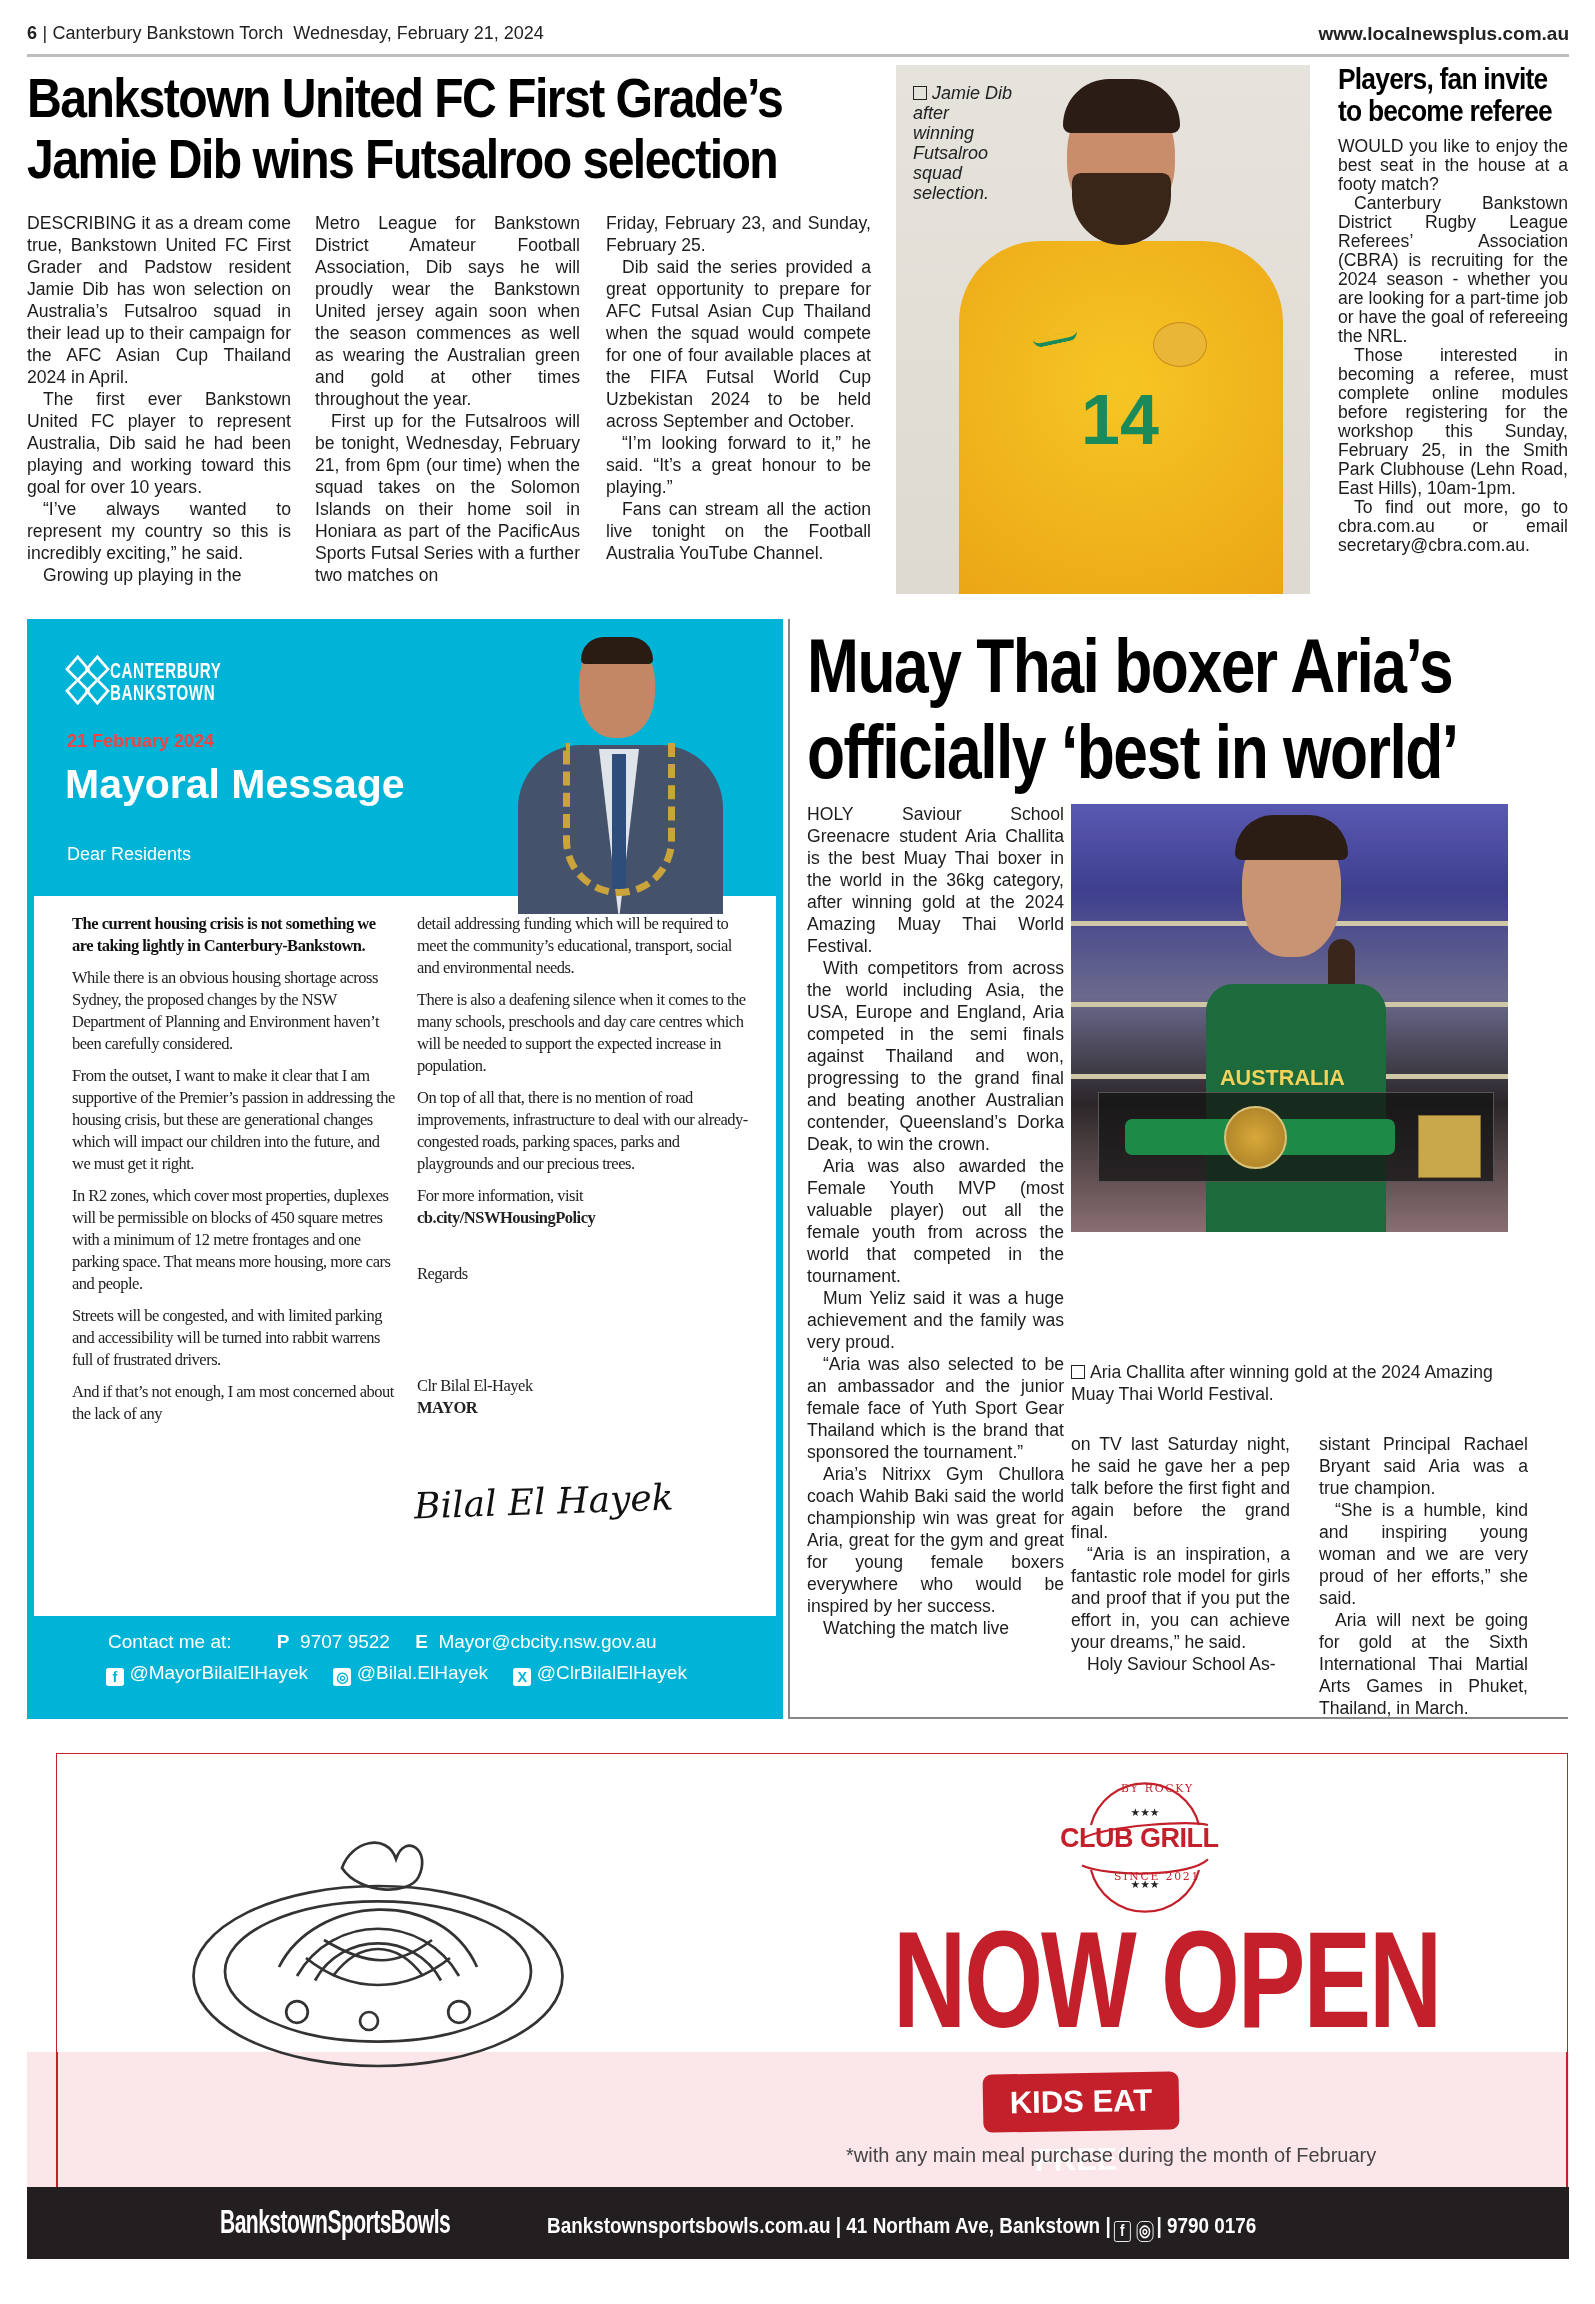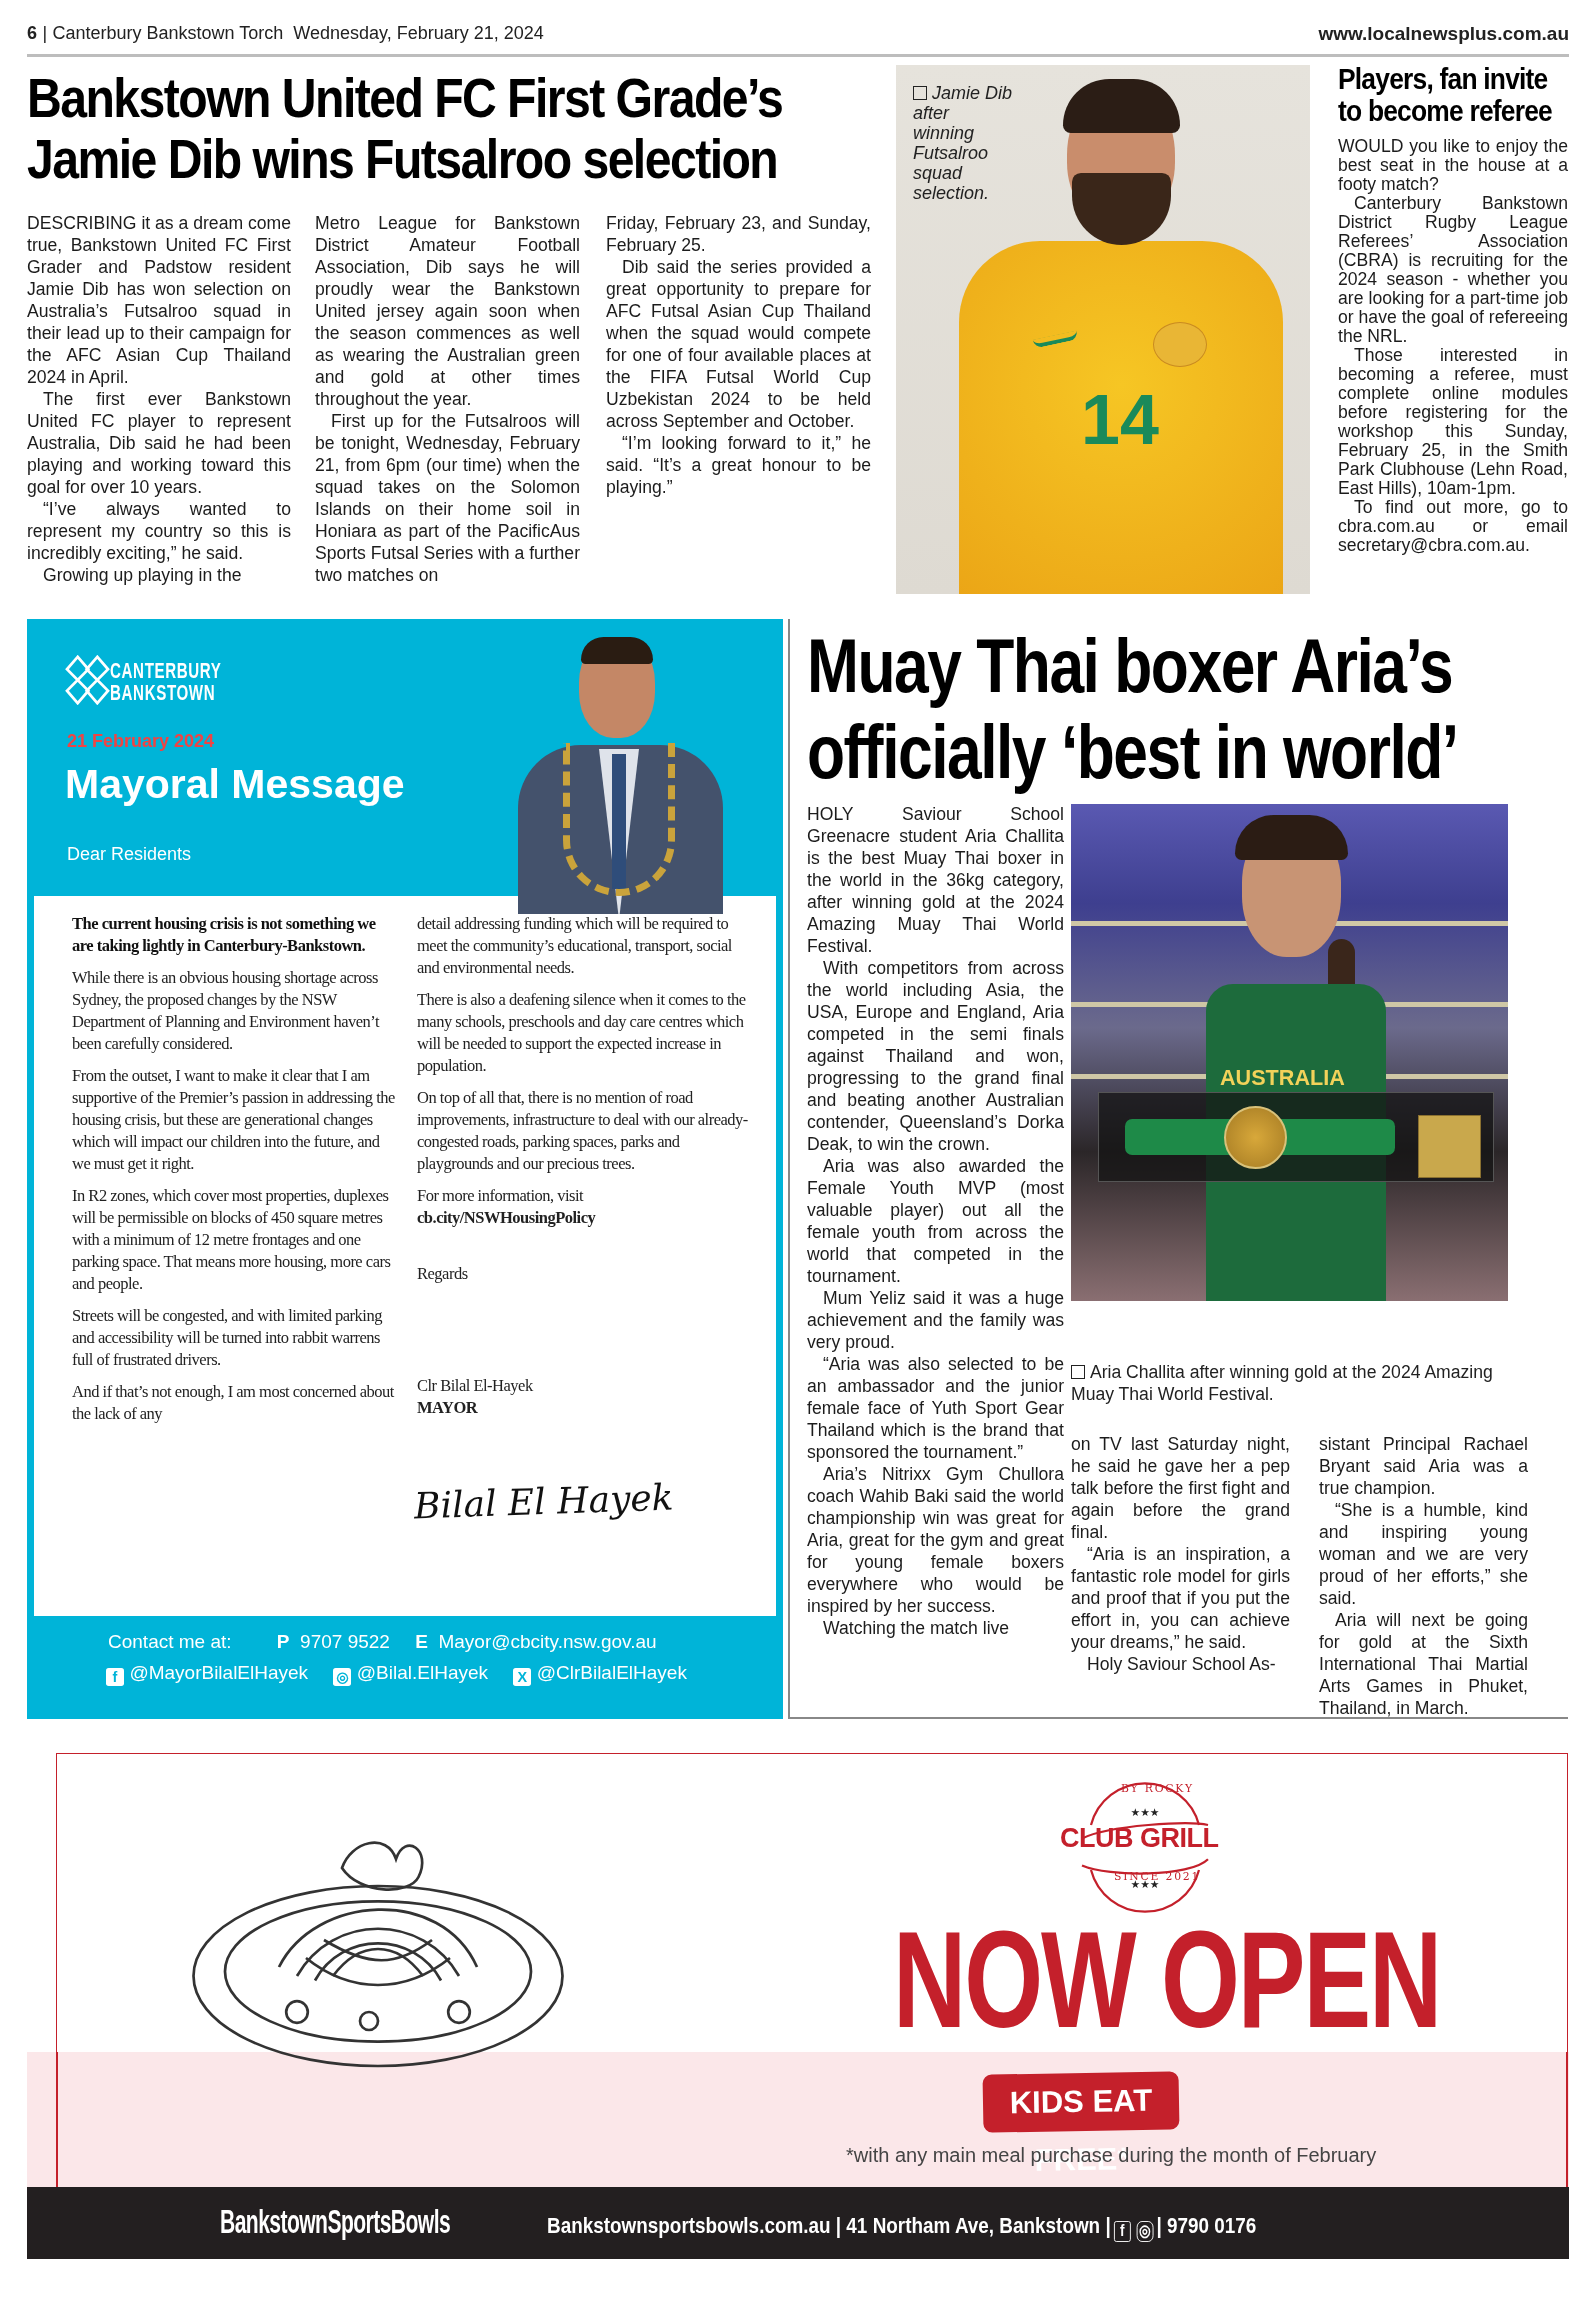--- a/index.html
+++ b/index.html
@@ -58,21 +58,21 @@
 #m-sig{left:414px;top:1481px;font-family:"DejaVu Serif",serif;font-style:italic;font-size:36px;color:#111;transform:rotate(-2deg)}
 #contact1{left:108px;top:1631px;color:#fff;font-size:19px;white-space:nowrap}
 #contact2{left:106px;top:1662px;color:#fff;font-size:19px;white-space:nowrap}
 .ci{display:inline-block;width:18px;height:18px;background:#fff;color:#00b4d8;font-weight:bold;font-size:14.4px;text-align:center;line-height:18px;border-radius:2.7px;margin-right:5.4px;vertical-align:-2.7px}
 .sp{display:inline-block;width:20px}
 
 #mt-frame{left:788px;top:619px;width:1.8px;height:1100px;background:#888}
 #mt-frame-b{left:788px;top:1717px;width:780px;height:1.8px;background:#888}
 #hl2{left:807px;top:623px;font-size:76px;line-height:86px;transform:scaleX(.82)}
 #mt-col1{left:807px;top:803px;width:257px;font-size:17.6px;line-height:22px}
-#mt-photo{left:1071px;top:804px;width:437px;height:497px;overflow:hidden;background:linear-gradient(180deg,#5a59b2 0%,#3e3f8f 20%,#6b6a8c 45%,#2b2628 70%,#8a6f72 100%)}
+#mt-photo{left:1071px;top:804px;width:437px;height:428px;overflow:hidden;background:linear-gradient(180deg,#5a59b2 0%,#3e3f8f 20%,#6b6a8c 45%,#2b2628 70%,#8a6f72 100%)}
 #mt-photo .shelf{position:absolute;left:0;width:100%;height:5.4px;background:#cfc7a6}
 #mt-photo .girl-face{position:absolute;left:171px;top:18px;width:99px;height:135px;background:#c89474;border-radius:45%}
 #mt-photo .girl-hair{position:absolute;left:164px;top:10.8px;width:113px;height:45px;background:#2b1c14;border-radius:54px 54px 9px 9px}
 #mt-photo .ponytail{position:absolute;left:257px;top:135px;width:27px;height:207px;background:#3a261b;border-radius:13.5px}
 #mt-photo .singlet{position:absolute;left:135px;top:180px;width:180px;height:378px;background:#1d6b3c;border-radius:27px 27px 0 0}
 #mt-photo .aus{position:absolute;left:149px;top:261px;color:#f2d25a;font-weight:bold;font-size:21.6px}
 #mt-photo .belt{position:absolute;left:27px;top:288px;width:396px;height:90px;background:rgba(20,20,20,.75);border:1.8px solid #555}
 #mt-photo .strap{position:absolute;left:54px;top:315px;width:270px;height:36px;background:#1e8a48;border-radius:7.2px}
 #mt-photo .medal{position:absolute;left:153px;top:302px;width:63px;height:63px;background:radial-gradient(#d8a83a,#a47a23);border-radius:50%;border:2.7px solid #d9c27a}
 #mt-photo .plaque{position:absolute;left:347px;top:311px;width:63px;height:63px;background:#c9a84c;border:0.9px solid #8a7030}
@@ -118,20 +118,21 @@
   <p>Growing up playing in the</p>
 </div>
 <div id="col2" class="abs body">
   <p class="first">Metro League for Bankstown District Amateur Football Association, Dib says he will proudly wear the Bankstown United jersey again soon when the season commences as well as wearing the Australian green and gold at other times throughout the year.</p>
   <p>First up for the Futsalroos will be tonight, Wednesday, February 21, from 6pm (our time) when the squad takes on the Solomon Islands on their home soil in Honiara as part of the PacificAus Sports Futsal Series with a further two matches on</p>
 </div>
 <div id="col3" class="abs body">
   <p class="first">Friday, February 23, and Sunday, February 25.</p>
   <p>Dib said the series provided a great opportunity to prepare for AFC Futsal Asian Cup Thailand when the squad would compete for one of four available places at the FIFA Futsal World Cup Uzbekistan 2024 to be held across September and October.</p>
   <p>“I’m looking forward to it,” he said. “It’s a great honour to be playing.”</p>
+  <p>Fans can stream all the action live tonight on the Football Australia YouTube Channel.</p>
 </div>
 <div id="photo1" class="abs">
   <div class="shirt"></div>
   <div class="head"></div>
   <div class="hair"></div>
   <div class="beard"></div>
   <div class="swoosh"></div>
   <div class="crest"></div>
   <div class="num">14</div>
 </div>

